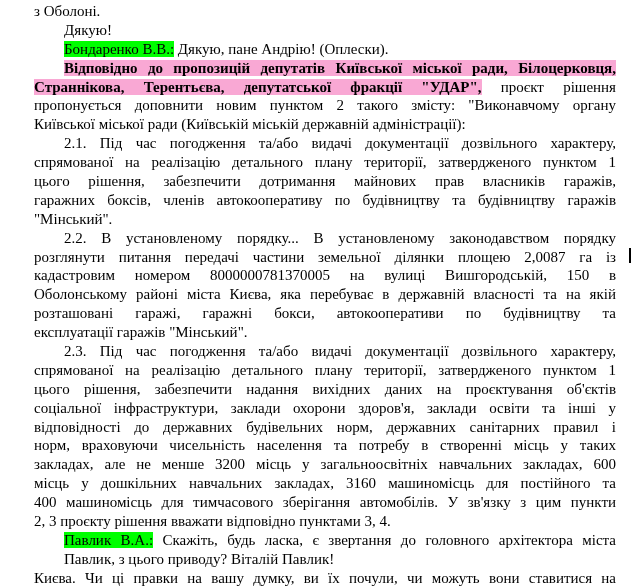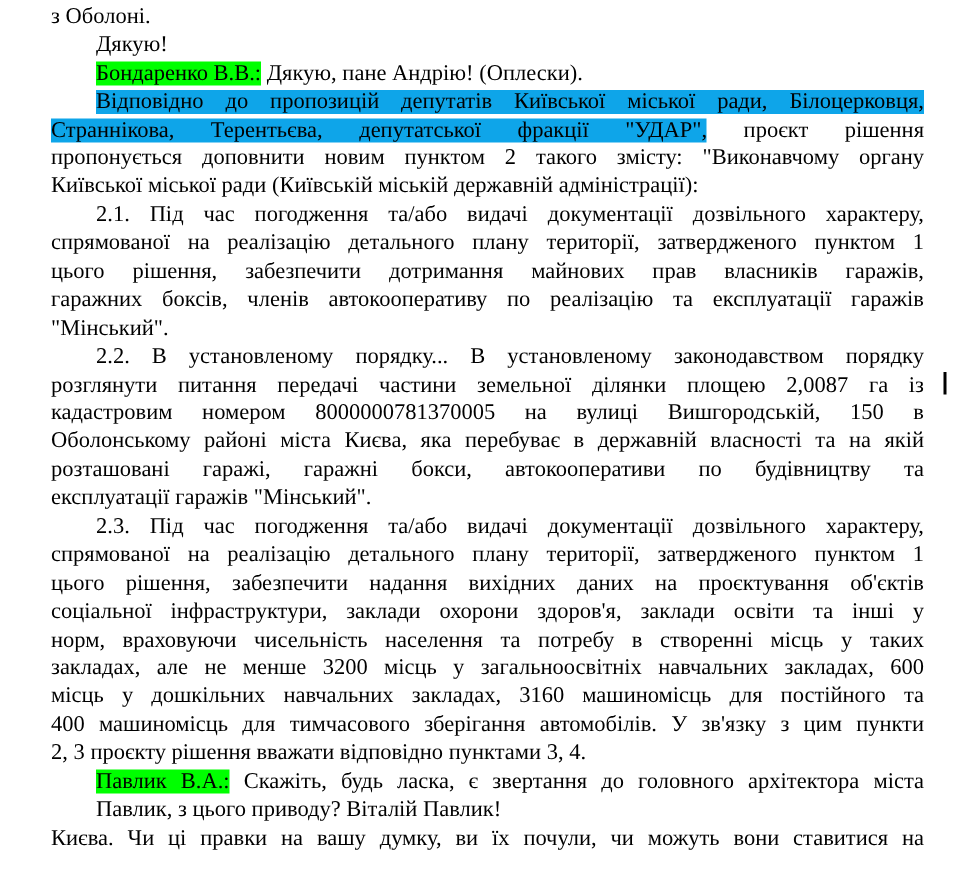--- a/index.html
+++ b/index.html
@@ -21,21 +21,21 @@
     text-align:justify;
     text-align-last:justify;
     -moz-text-align-last:justify;
   }
   .ln.end{
     text-align:left;
     text-align-last:left;
     -moz-text-align-last:left;
   }
   .indent{text-indent:30px;}
-  .hl-y{background:#0ea5e9;}
+  .hl-y{background:#f9a8d4;font-weight:bold;}
   .hl-g{background:#00ff00;}
   .bold{font-weight:normal;}
   .revision-mark{
     position:absolute;
     left:629px;top:248px;
     width:2px;height:15px;
     background:#000000;
   }
 </style>
 </head>
@@ -51,34 +51,35 @@
   <div class="ln indent"><span class="hl-y">Відповідно до пропозицій депутатів Київської міської ради, Білоцерковця,</span></div>
 
   <div class="ln"><span class="hl-y">Страннікова, Терентьєва, депутатської фракції "УДАР",</span><span> проєкт рішення</span></div>
 
   <div class="ln">пропонується доповнити новим пунктом 2 такого змісту: "Виконавчому органу</div>
   <div class="ln end">Київської міської ради (Київській міській державній адміністрації):</div>
 
   <div class="ln indent">2.1. Під час погодження та/або видачі документації дозвільного характеру,</div>
   <div class="ln">спрямованої на реалізацію детального плану території, затвердженого пунктом 1</div>
   <div class="ln">цього рішення, забезпечити дотримання майнових прав власників гаражів,</div>
-  <div class="ln">гаражних боксів, членів автокооперативу по реалізацію та експлуатації гаражів</div>
+  <div class="ln">гаражних боксів, членів автокооперативу по будівництву та будівництву гаражів</div>
   <div class="ln end">"Мінський".</div>
 
   <div class="ln indent">2.2. В установленому порядку... В установленому законодавством порядку</div>
   <div class="ln">розглянути питання передачі частини земельної ділянки площею 2,0087 га із</div>
   <div class="ln">кадастровим номером 8000000781370005 на вулиці Вишгородській, 150 в</div>
   <div class="ln">Оболонському районі міста Києва, яка перебуває в державній власності та на якій</div>
   <div class="ln">розташовані гаражі, гаражні бокси, автокооперативи по будівництву та</div>
   <div class="ln end">експлуатації гаражів "Мінський".</div>
 
   <div class="ln indent">2.3. Під час погодження та/або видачі документації дозвільного характеру,</div>
   <div class="ln">спрямованої на реалізацію детального плану території, затвердженого пунктом 1</div>
   <div class="ln">цього рішення, забезпечити надання вихідних даних на проєктування об'єктів</div>
   <div class="ln">соціальної інфраструктури, заклади охорони здоров'я, заклади освіти та інші у</div>
+  <div class="ln">відповідності до державних будівельних норм, державних санітарних правил і</div>
   <div class="ln">норм, враховуючи чисельність населення та потребу в створенні місць у таких</div>
   <div class="ln">закладах, але не менше 3200 місць у загальноосвітніх навчальних закладах, 600</div>
   <div class="ln">місць у дошкільних навчальних закладах, 3160 машиномісць для постійного та</div>
   <div class="ln">400 машиномісць для тимчасового зберігання автомобілів. У зв'язку з цим пункти</div>
   <div class="ln end">2, 3 проєкту рішення вважати відповідно пунктами 3, 4.</div>
 
   <div class="ln indent"><span class="hl-g">Павлик В.А.:</span><span> Скажіть, будь ласка, є звертання до головного архітектора міста</span></div>
 
   <div class="ln end indent">Павлик, з цього приводу? Віталій Павлик!</div>
 

